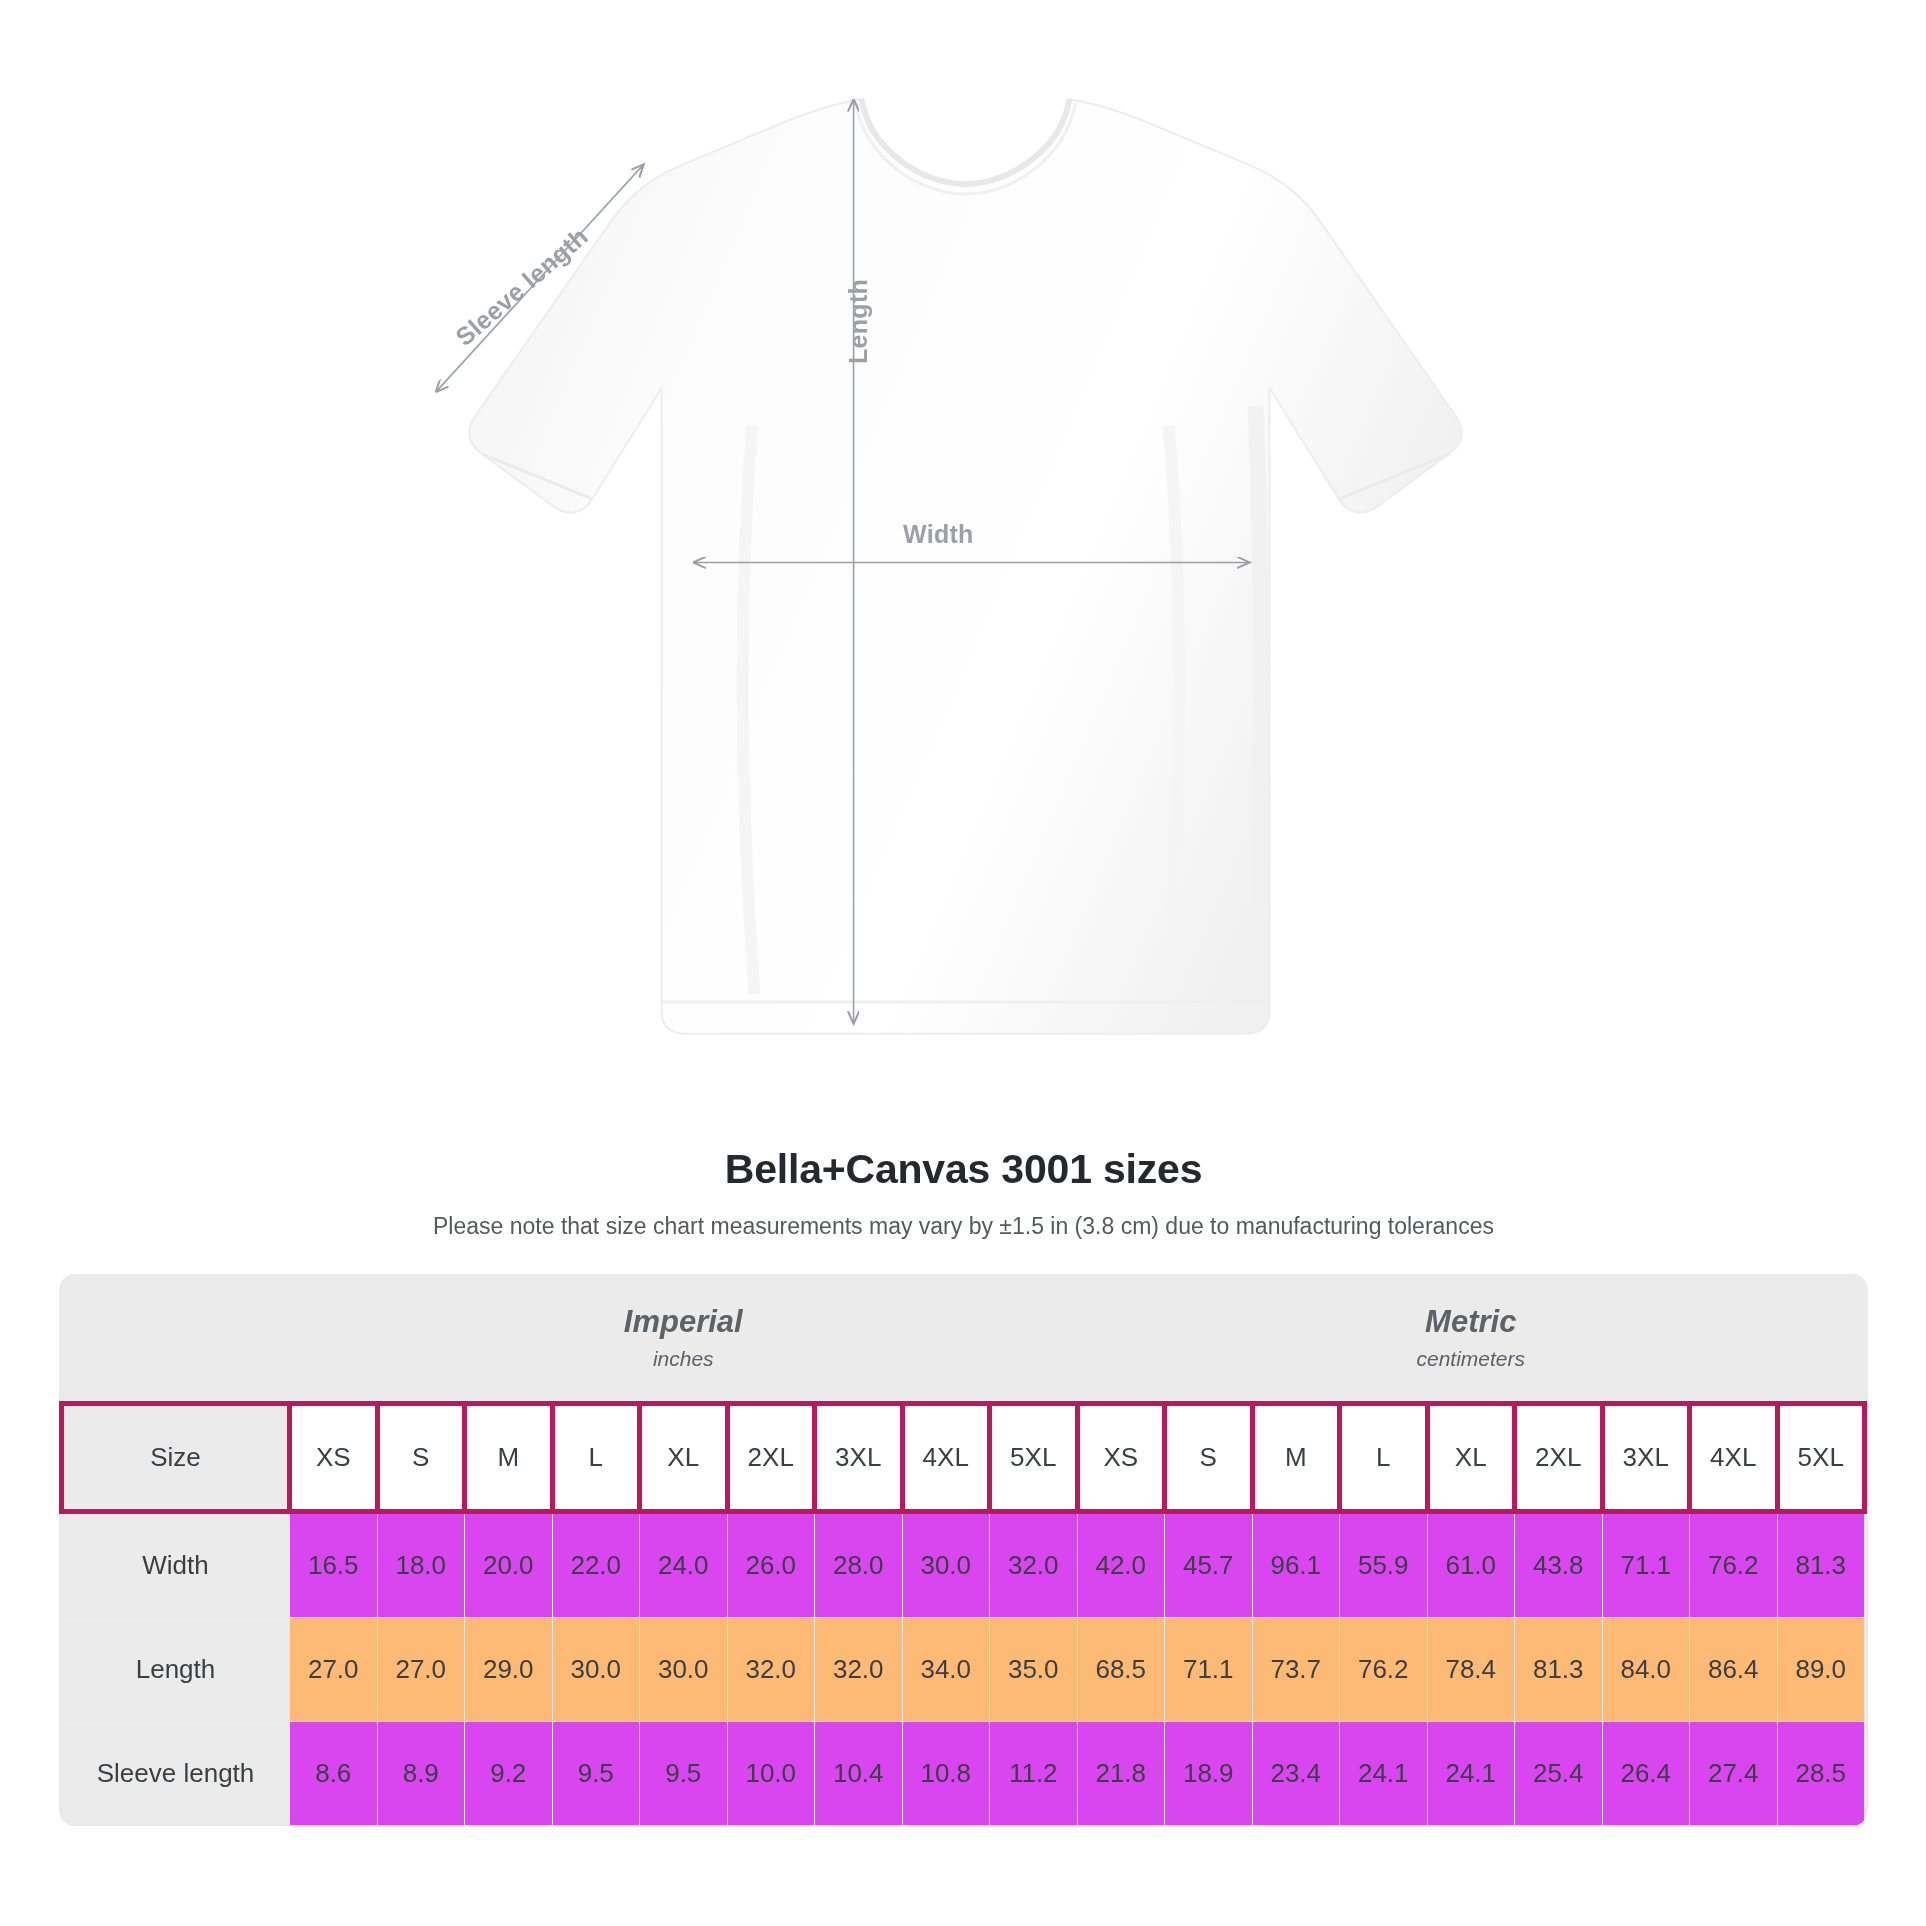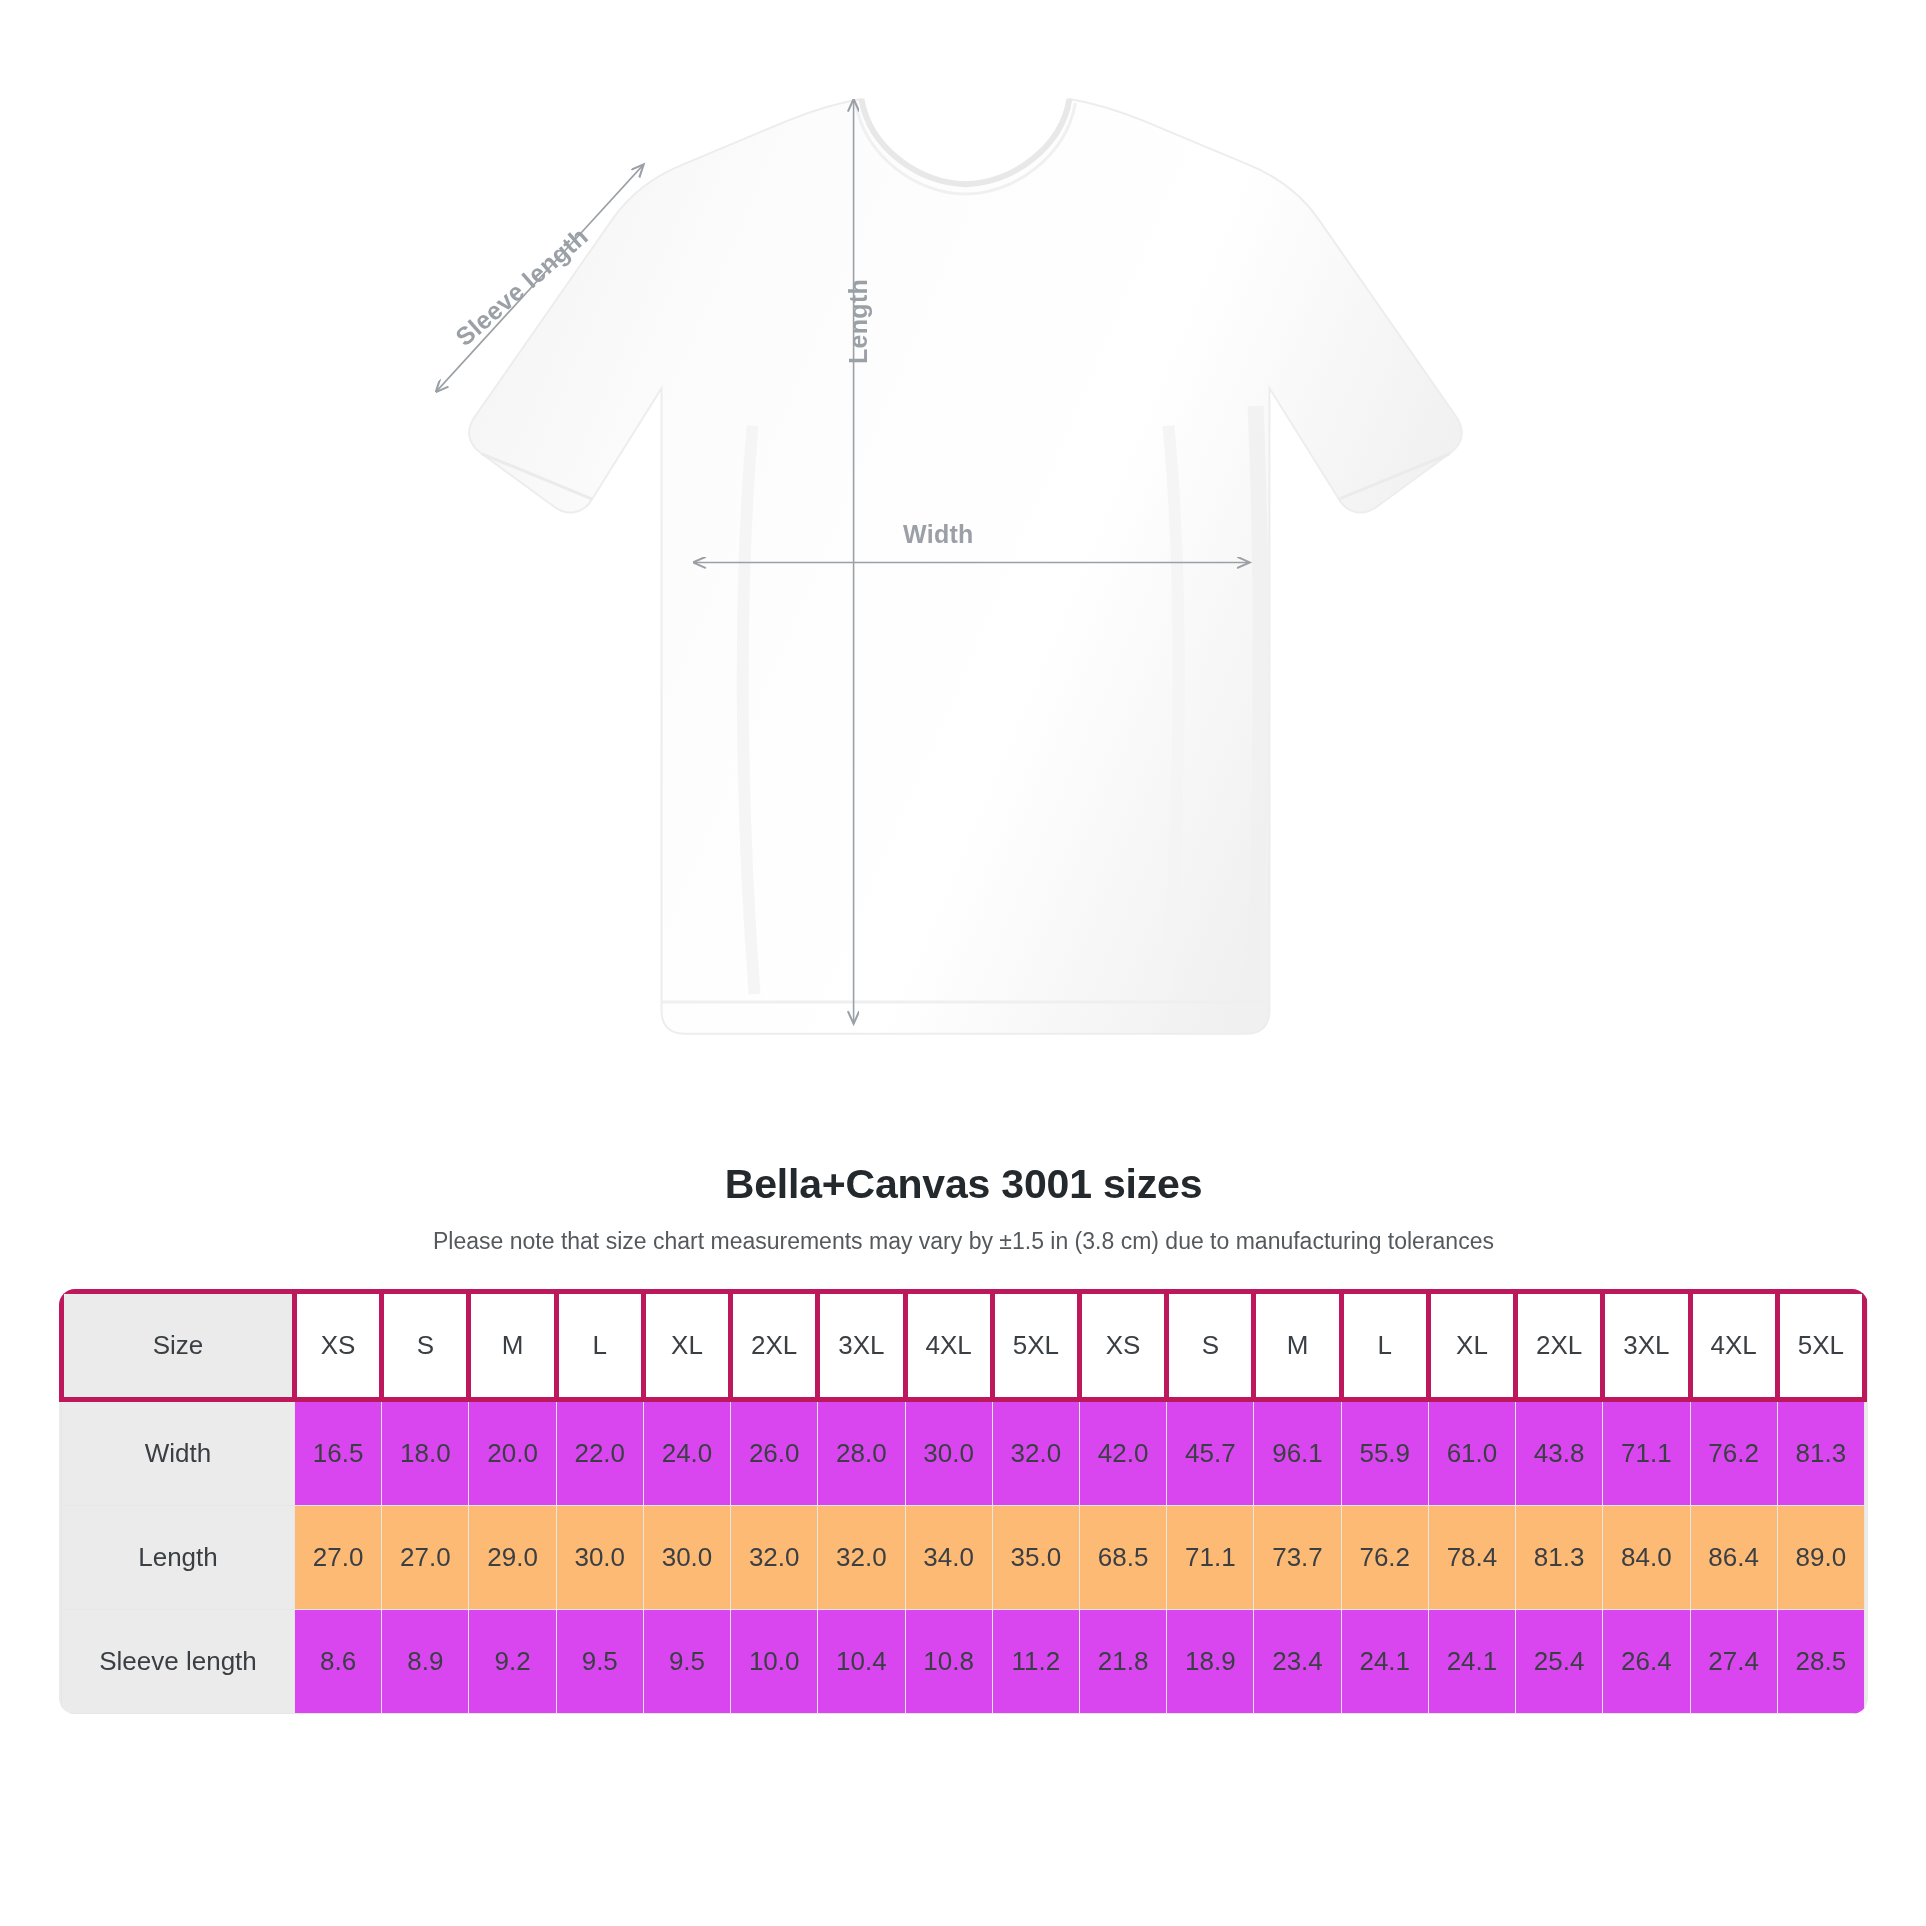--- a/index.html
+++ b/index.html
@@ -54,21 +54,21 @@
   .dim-label.sleeve-label {
     left: 450px;
     top: 330px;
     transform: rotate(-41deg);
     transform-origin: left top;
   }
 
   
   .title-block {
     text-align: center;
-    margin-top: 52px;
+    margin-top: 37px;
   }
   .chart-title {
     font-size: 41px;
     font-weight: bold;
     color: #24292e;
     letter-spacing: -0.2px;
   }
   .chart-note {
     margin-top: 20px;
     font-size: 23px;
@@ -224,20 +224,31 @@
   </div>
 
   <div class="title-block">
     <div class="chart-title">Bella+Canvas 3001 sizes</div>
     <div class="chart-note">Please note that size chart measurements may vary by ±1.5 in (3.8 cm) due to manufacturing tolerances</div>
   </div>
 
   <div class="table-wrap">
     <table class="size-table">
       <tbody>
+        <tr class="system-row">
+          <td class="corner-cell first-col"></td>
+          <td colspan="9">
+            <div class="system-name">Imperial</div>
+            <div class="system-unit">inches</div>
+          </td>
+          <td colspan="9">
+            <div class="system-name">Metric</div>
+            <div class="system-unit">centimeters</div>
+          </td>
+        </tr>
 
         <tr class="size-row">
           <td class="row-head first-col">Size</td>
           <td>XS</td>
           <td>S</td>
           <td>M</td>
           <td>L</td>
           <td>XL</td>
           <td>2XL</td>
           <td>3XL</td>

